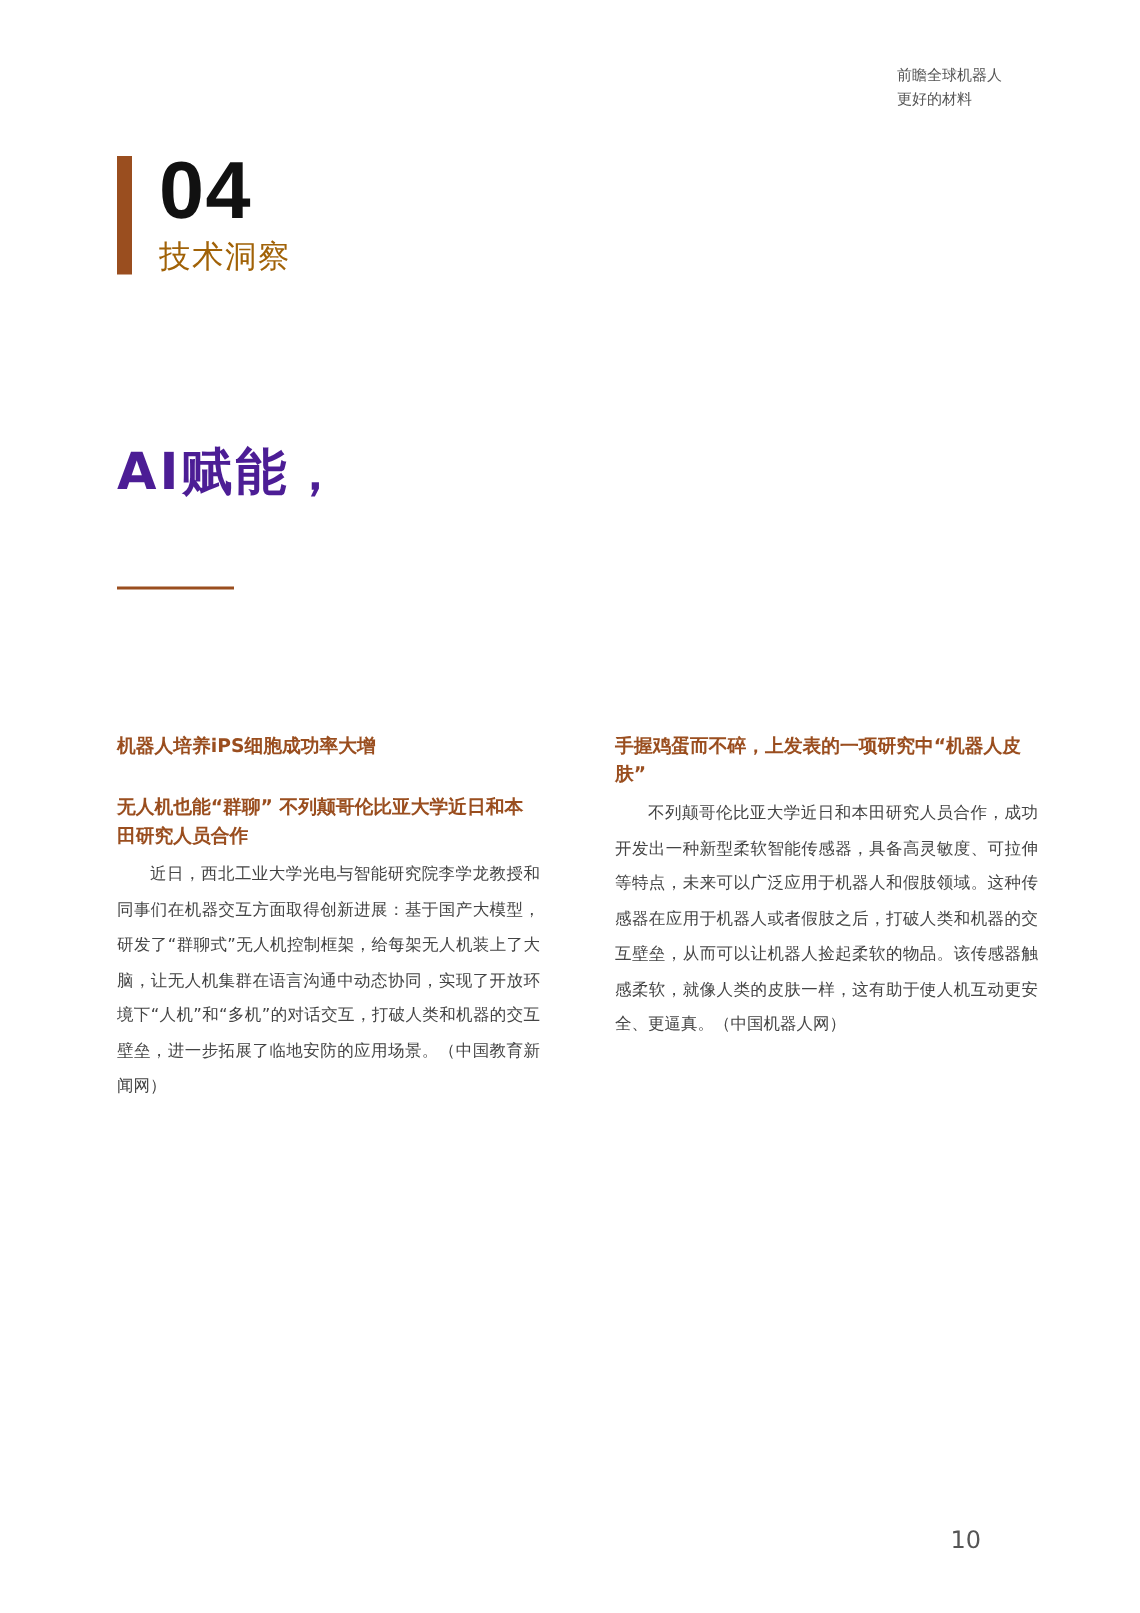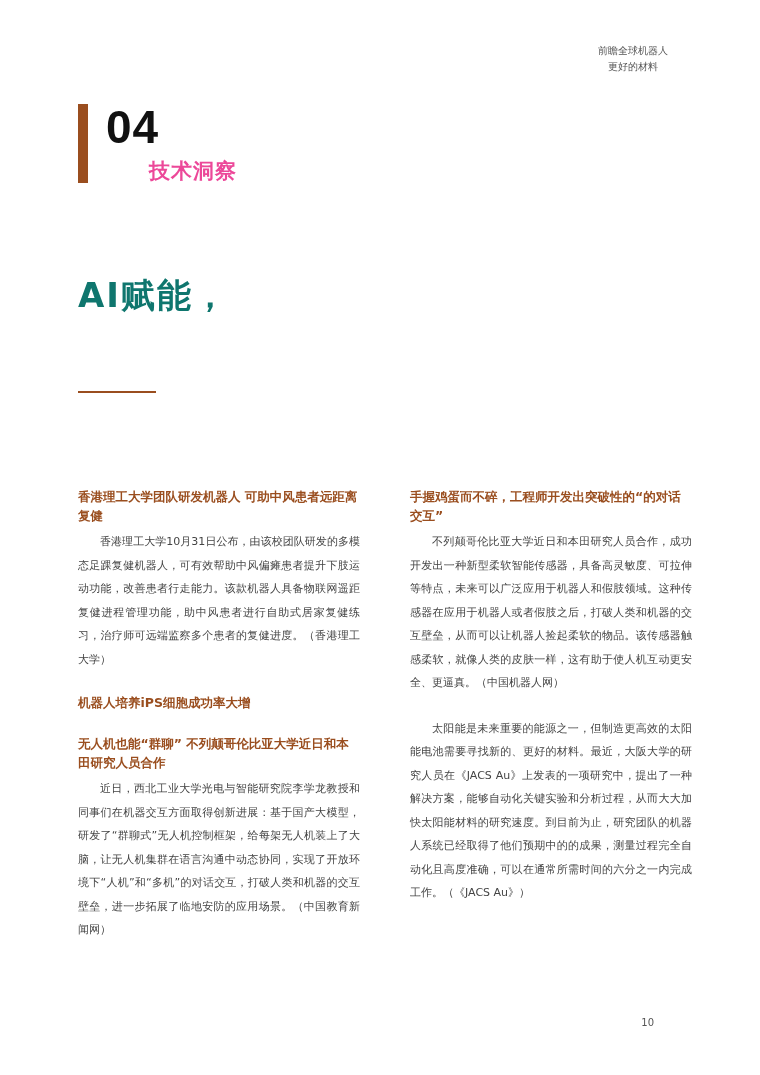--- a/index.html
+++ b/index.html
@@ -4,41 +4,40 @@
 <style>
   html, body { margin: 0; padding: 0; }
   body {
     width: 760px; height: 1075px; position: relative; overflow: hidden;
     background: #ffffff;
     font-family: "DejaVu Sans", "Liberation Sans", sans-serif;
     color: #333333;
   }
   .header-right {
     position: absolute; right: 92px; top: 43px;
-    text-align: center; font-size: 10px; line-height: 16px; color: #555555;
+    text-align: left; font-size: 10px; line-height: 16px; color: #555555;
   }
   .section-bar {
     position: absolute; left: 78px; top: 104px; width: 10px; height: 79px;
     background: #9a4e1f;
   }
   .section-num {
     position: absolute; left: 106px; top: 100px;
     font-family: "Liberation Sans", sans-serif;
-    font-size: 46px; line-height: 54px; font-weight: 700; color: #111111;
+    font-size: 54px; line-height: 54px; font-weight: 700; color: #111111;
     letter-spacing: 1px;
   }
   .section-title {
     position: absolute; left: 106px; top: 158px;
-    font-size: 21px; line-height: 26px; font-weight: 700; color: #ec4899;
+    font-size: 21px; line-height: 26px; font-weight: 400; color: #a16207;
     letter-spacing: 1px;
-    margin-left: 43px;
   }
   .hero-title {
-    position: absolute; left: 78px; top: 270px;
-    font-size: 34px; line-height: 50px; font-weight: 700; color: #0f766e;
+    position: absolute; left: 78px; top: 290px;
+    font-size: 34px; line-height: 50px; font-weight: 700; color: #4c1d95;
     letter-spacing: 2px;
   }
   .hero-rule {
     position: absolute; left: 78px; top: 391px; width: 78px; height: 2px;
     background: #9a4e1f;
   }
   .col {
     position: absolute; width: 282px;
   }
   .col-left { left: 78px; top: 487px; }
@@ -47,21 +46,21 @@
   .article-title {
     font-size: 12.5px; line-height: 19px; font-weight: 700; color: #9a4e1f;
     margin: 0 0 5px 0;
   }
   .article-body {
     font-size: 11px; line-height: 23.5px; color: #444444;
     text-indent: 2em; margin: 0; text-align: justify;
   }
   .page-number {
     position: absolute; right: 106px; top: 1017px;
-    font-size: 10px; color: #555555;
+    font-size: 16px; color: #555555;
   }
 </style>
 </head>
 <body>
 
 <div class="header-right">
   <div>前瞻全球机器人</div>
   <div>更好的材料</div>
 </div>
 
@@ -69,35 +68,30 @@
 <div class="section-num">04</div>
 <div class="section-title">技术洞察</div>
 
 <div class="hero-title">
   <div>AI赋能，</div>
 </div>
 <div class="hero-rule"></div>
 
 <div class="col col-left">
   <div class="article">
-    <h3 class="article-title">香港理工大学团队研发机器人 可助中风患者远距离复健</h3>
-    <p class="article-body">香港理工大学10月31日公布，由该校团队研发的多模态足踝复健机器人，可有效帮助中风偏瘫患者提升下肢运动功能，改善患者行走能力。该款机器人具备物联网遥距复健进程管理功能，助中风患者进行自助式居家复健练习，治疗师可远端监察多个患者的复健进度。（香港理工大学）</p>
-  </div>
-  <div class="article">
     <h3 class="article-title">机器人培养iPS细胞成功率大增</h3>
   </div>
   <div class="article">
     <h3 class="article-title">无人机也能“群聊” 不列颠哥伦比亚大学近日和本田研究人员合作</h3>
     <p class="article-body">近日，西北工业大学光电与智能研究院李学龙教授和同事们在机器交互方面取得创新进展：基于国产大模型，研发了“群聊式”无人机控制框架，给每架无人机装上了大脑，让无人机集群在语言沟通中动态协同，实现了开放环境下“人机”和“多机”的对话交互，打破人类和机器的交互壁垒，进一步拓展了临地安防的应用场景。（中国教育新闻网）</p>
   </div>
 </div>
 
 <div class="col col-right">
   <div class="article">
-    <h3 class="article-title">手握鸡蛋而不碎，工程师开发出突破性的“的对话交互”</h3>
+    <h3 class="article-title">手握鸡蛋而不碎，上发表的一项研究中“机器人皮肤”</h3>
     <p class="article-body">不列颠哥伦比亚大学近日和本田研究人员合作，成功开发出一种新型柔软智能传感器，具备高灵敏度、可拉伸等特点，未来可以广泛应用于机器人和假肢领域。这种传感器在应用于机器人或者假肢之后，打破人类和机器的交互壁垒，从而可以让机器人捡起柔软的物品。该传感器触感柔软，就像人类的皮肤一样，这有助于使人机互动更安全、更逼真。（中国机器人网）</p>
   </div>
   <div class="article">
-    <p class="article-body">太阳能是未来重要的能源之一，但制造更高效的太阳能电池需要寻找新的、更好的材料。最近，大阪大学的研究人员在《JACS Au》上发表的一项研究中，提出了一种解决方案，能够自动化关键实验和分析过程，从而大大加快太阳能材料的研究速度。到目前为止，研究团队的机器人系统已经取得了他们预期中的的成果，测量过程完全自动化且高度准确，可以在通常所需时间的六分之一内完成工作。（《JACS Au》）</p>
   </div>
 </div>
 
 <div class="page-number">10</div>
 
 </body></html>

